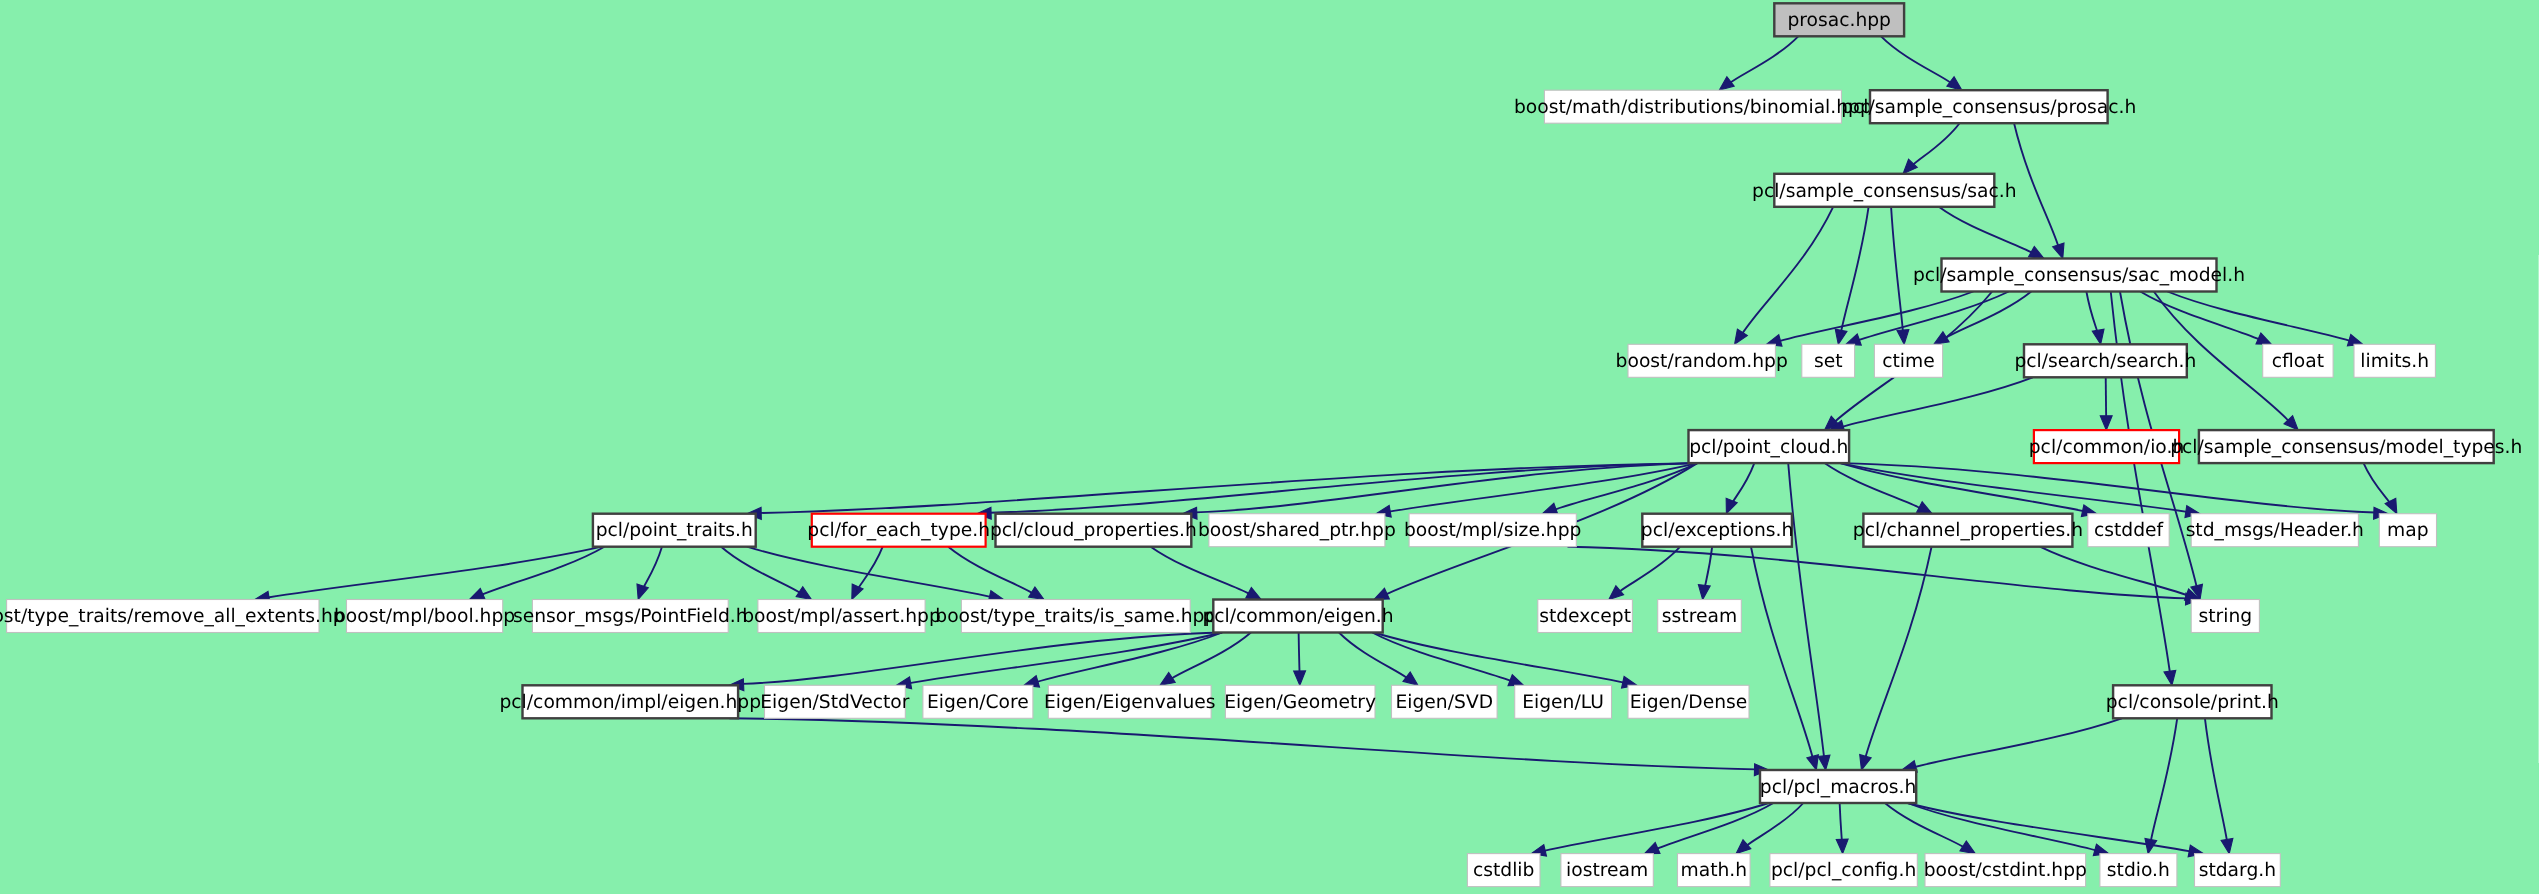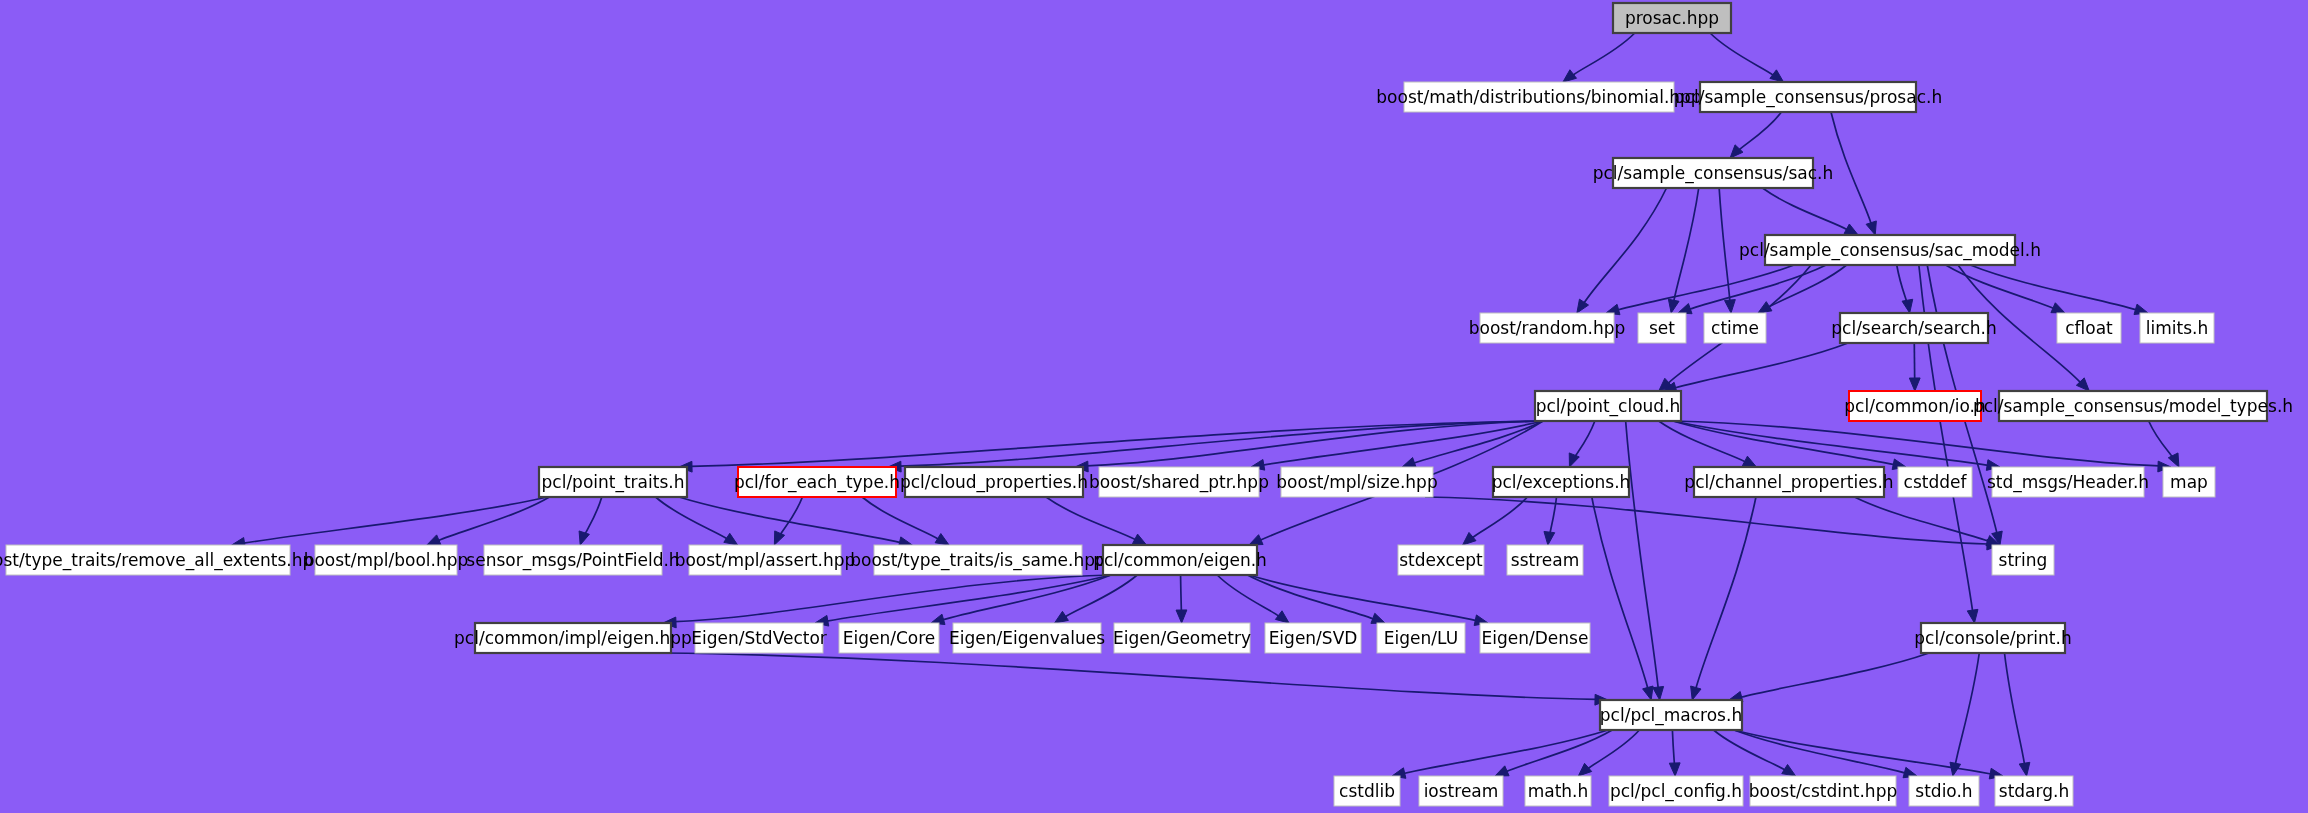--- a/index.html
+++ b/index.html
@@ -1,20 +1,20 @@
 <!DOCTYPE html>
 <html><head>
 <meta charset="utf-8">
 <style>
   html,body{margin:0;padding:0;background:#ffffff;}
   #graph-root{
     position:relative;
     width:2308px;
     height:813px;
-    background:#8b5cf6;
+    background:#86efac;
     font-family:"DejaVu Sans","Liberation Sans",sans-serif;
     overflow:hidden;
     text-align:center;
   }
   #graph-svg{position:absolute;left:0;top:0;width:2308px;height:813px;}
   .node-label{
     font-size:17px;
     fill:#000000;
     dominant-baseline:middle;
     text-anchor:middle;

